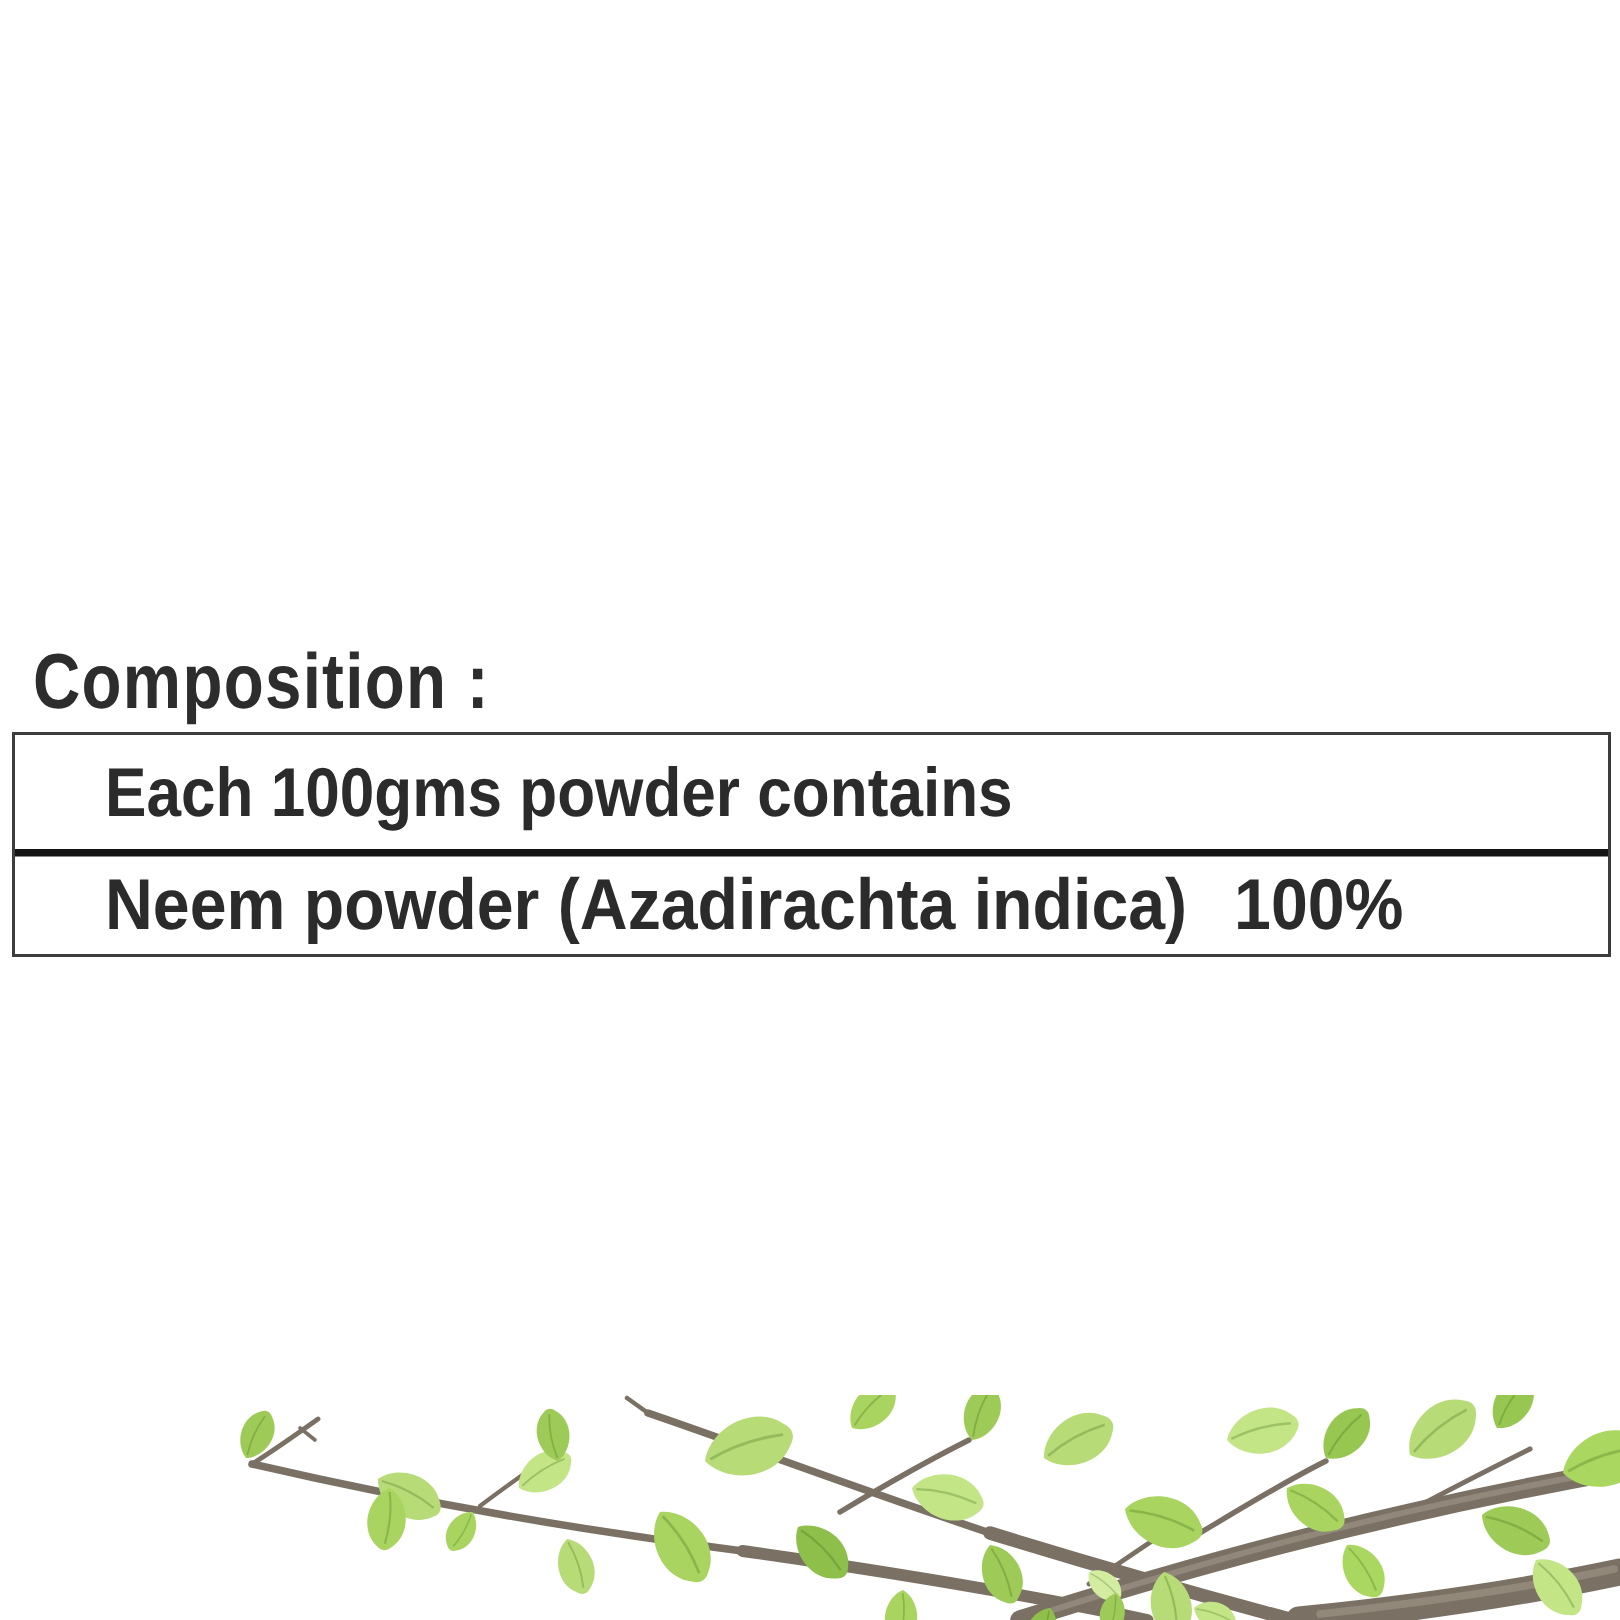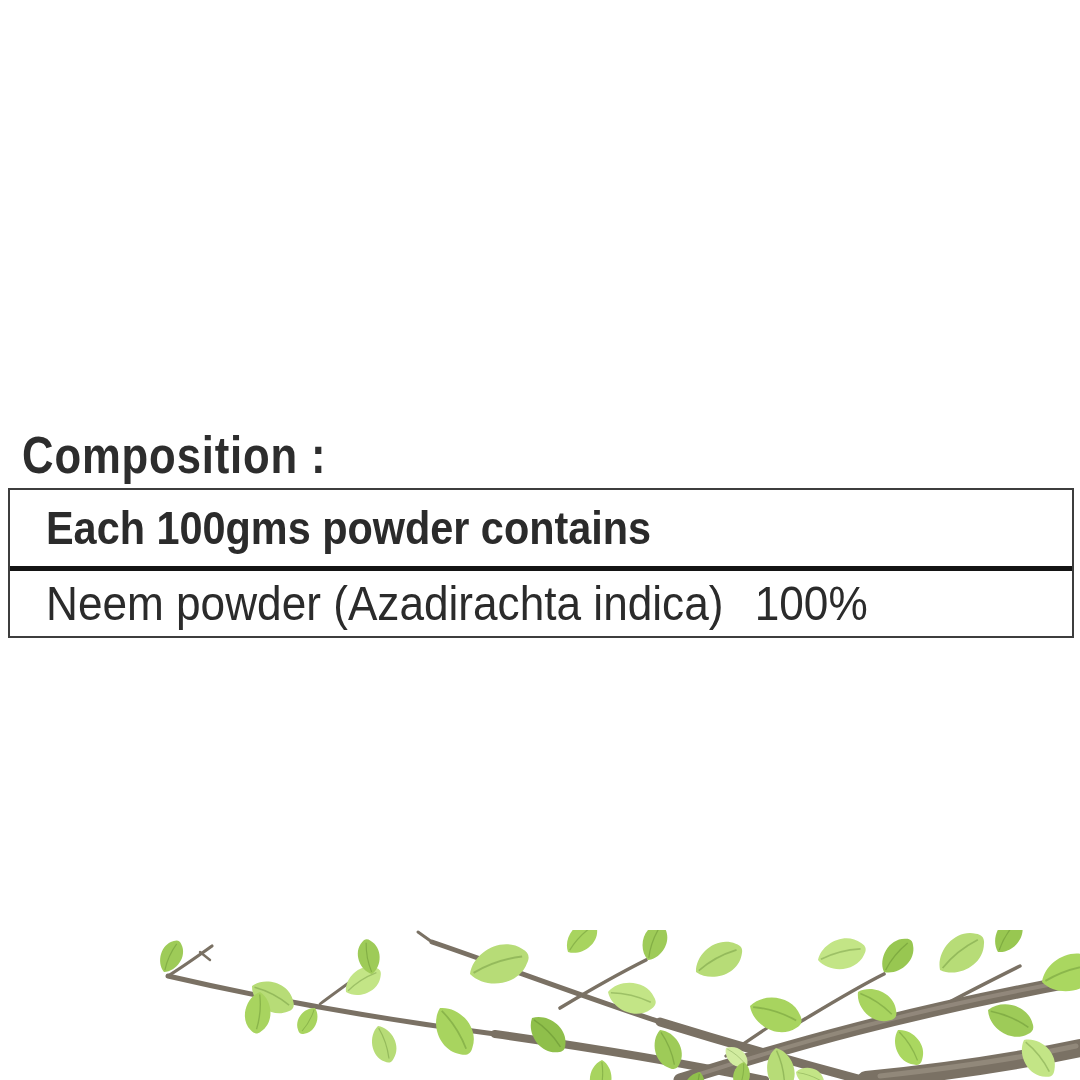--- a/index.html
+++ b/index.html
@@ -40,27 +40,27 @@
     font-size:52px; line-height:54px; font-weight:bold;
     color:#2d2d2d; letter-spacing:1px; white-space:nowrap;
     transform:scaleX(0.84); transform-origin:left top;
   }
   .comp-table {
     position:absolute; left:8px; top:488px; width:1066px;
     border:2px solid #3d3d3d; background:#ffffff;
   }
   .comp-row {
     display:flex; align-items:center;
-    padding-left:36px; color:#2b2b2b; white-space:nowrap;
+    padding-left:60px; color:#2b2b2b; white-space:nowrap;
   }
   .comp-row.header-row {
     height:76px; font-size:46px; font-weight:bold;
   }
   .comp-row.data-row {
-    height:70px; font-size:48px; font-weight:normal;
+    height:70px; font-size:48px; font-weight:bold;
     border-top:5px solid #141414;
   }
   .condensed { display:inline-block; transform:scaleX(0.9); transform-origin:left center; }
   .condensed2 { display:inline-block; transform:scaleX(0.92); transform-origin:left center; }
   .row-flex { display:flex; align-items:center; }
   .amount-gap { display:inline-block; width:34px; }
 
   
   .branch-art {
     position:absolute; left:140px; bottom:0; width:940px; height:150px;

